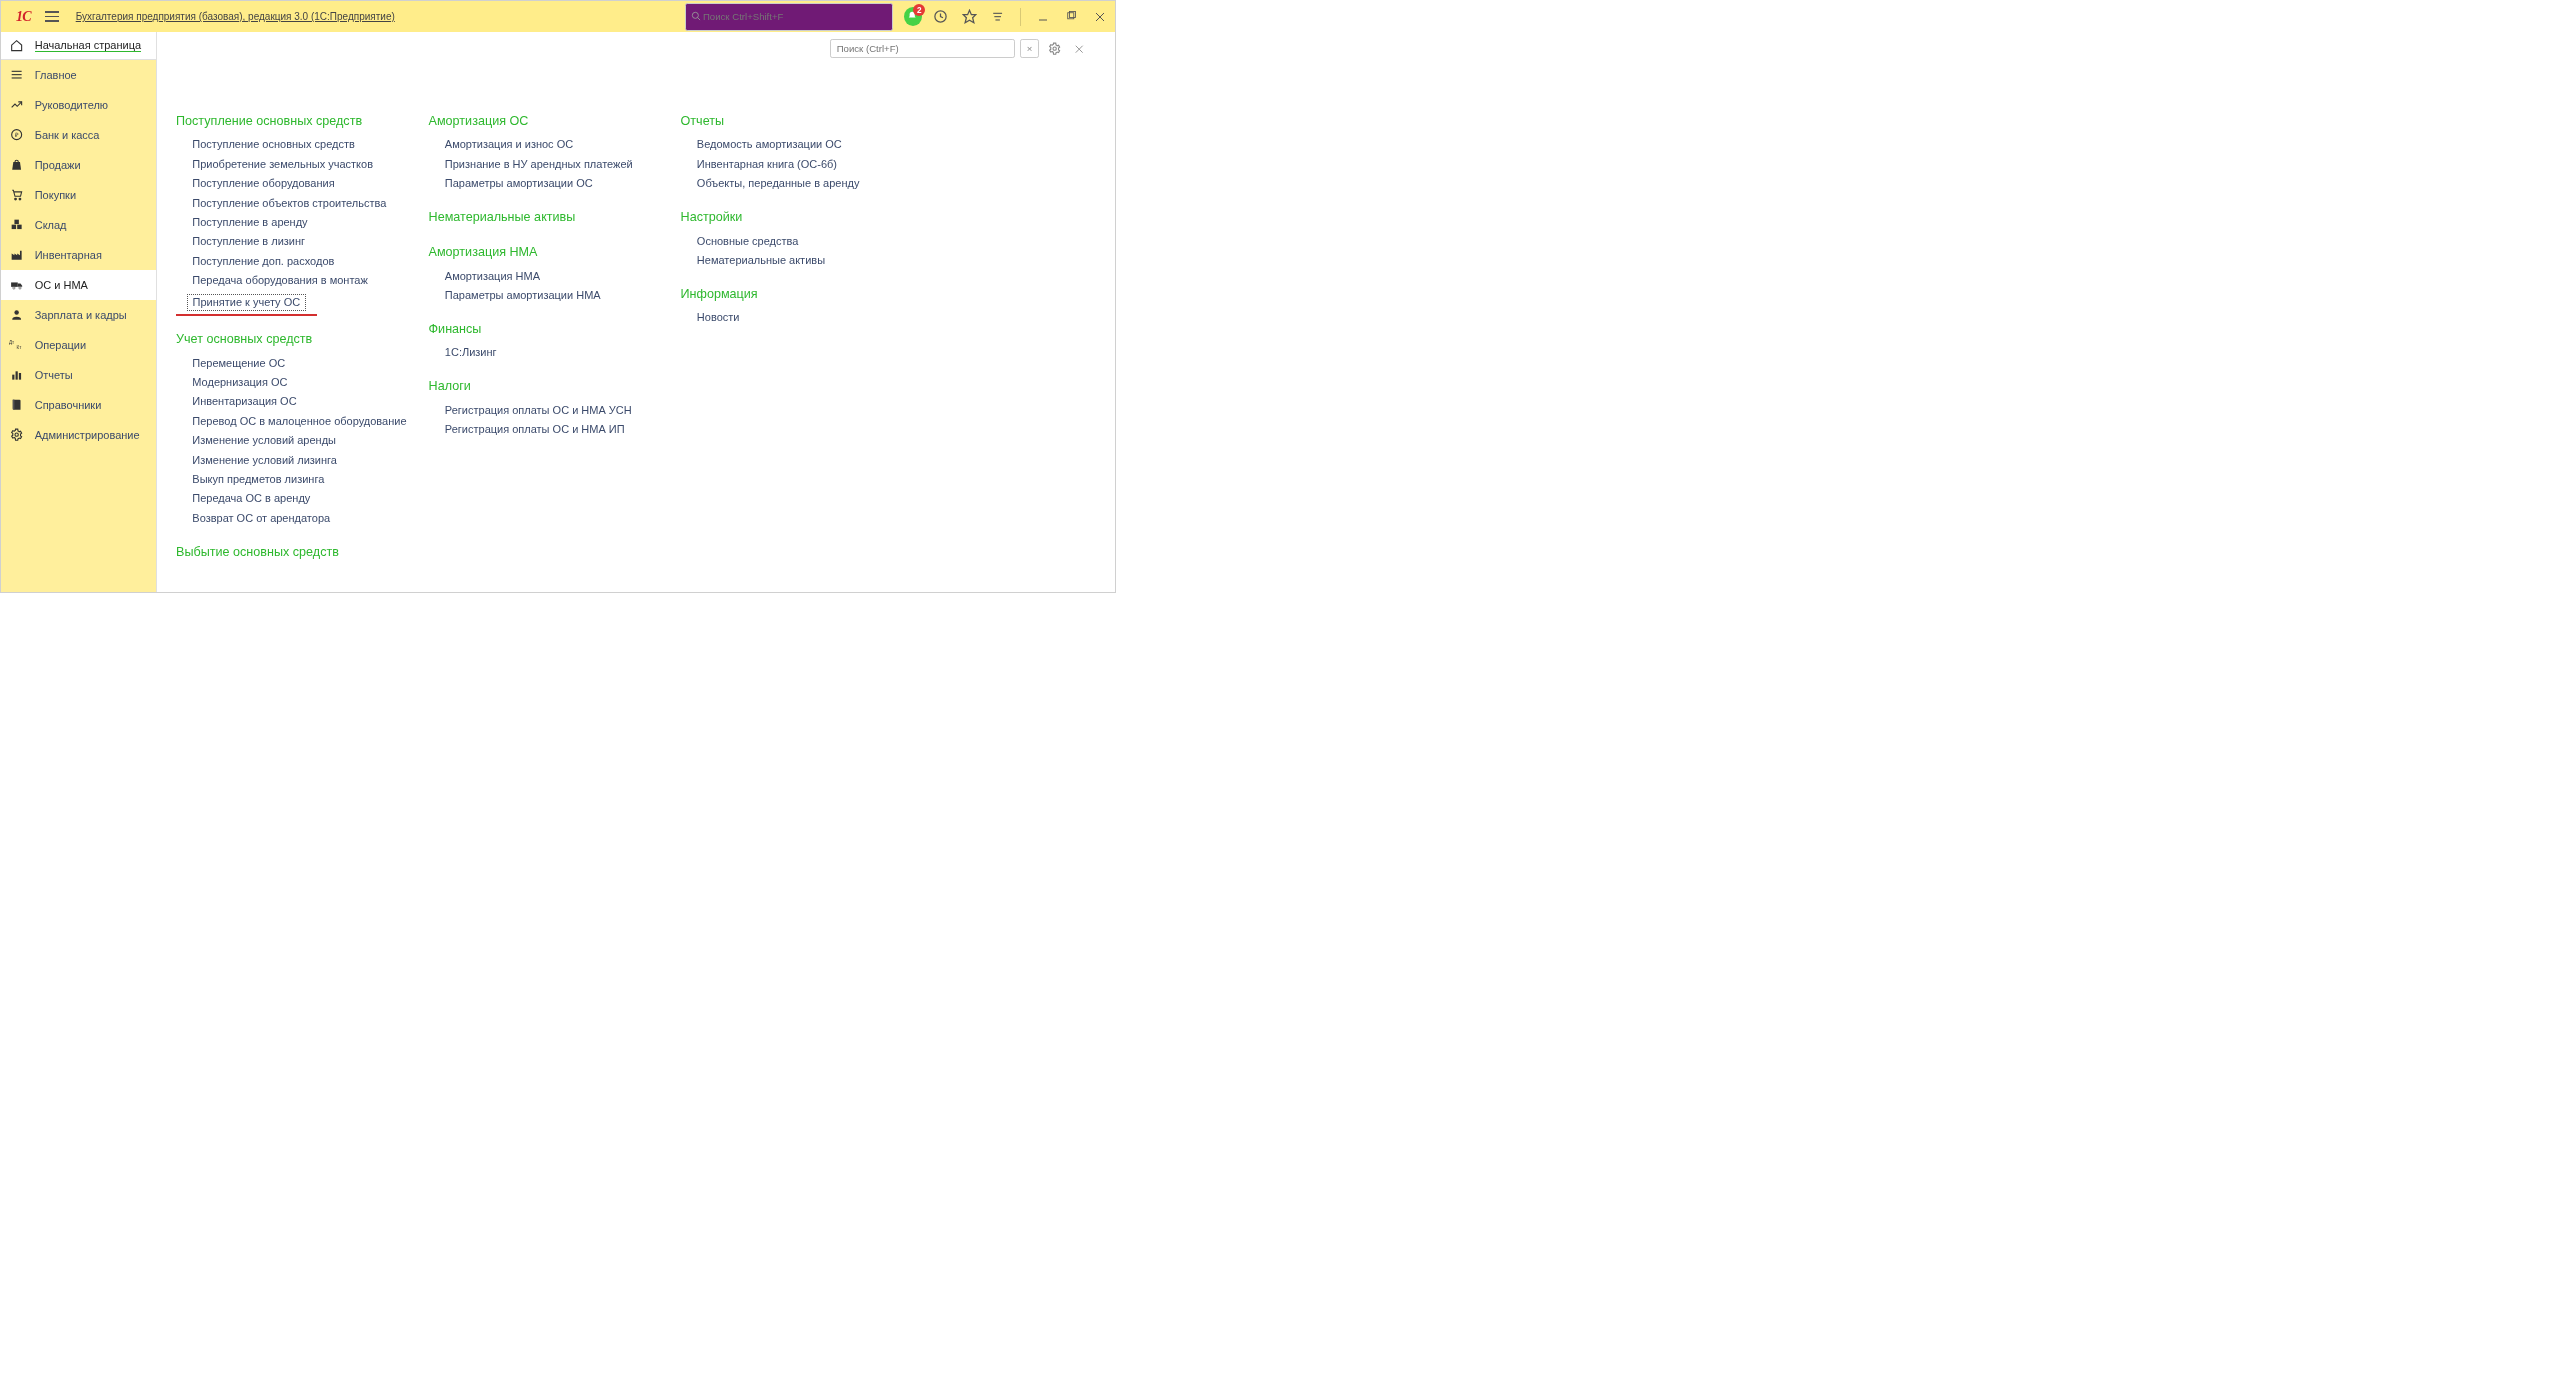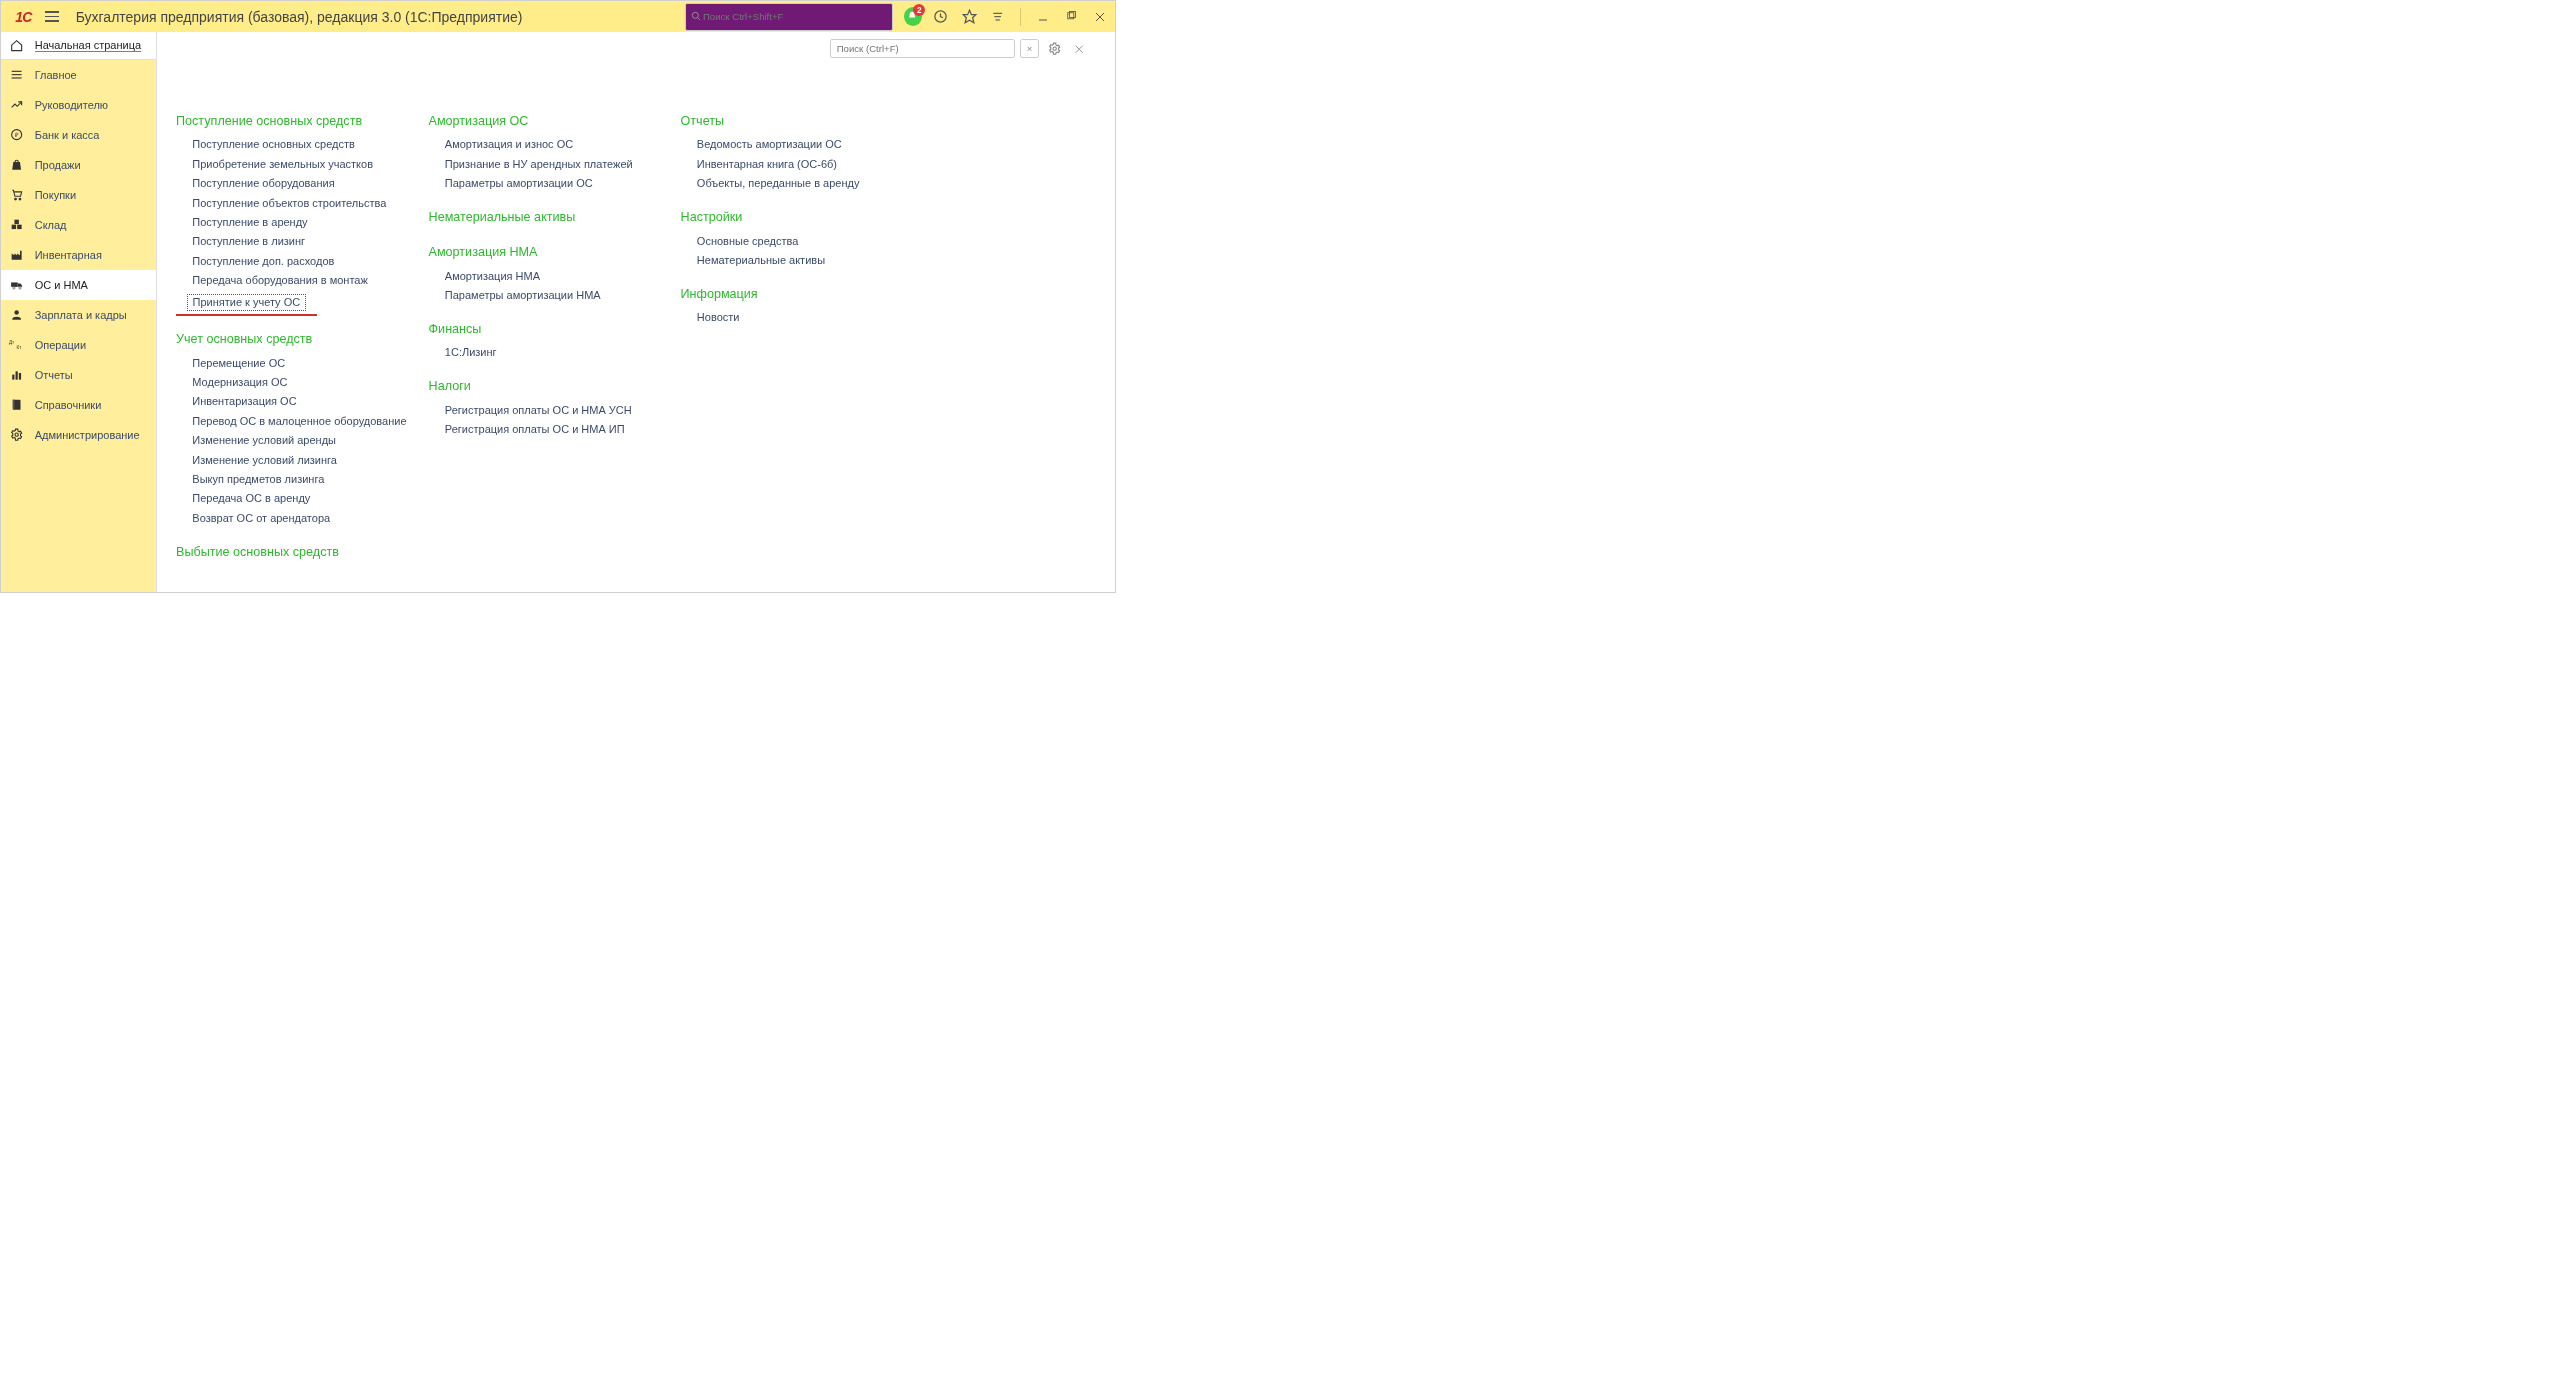--- a/index.html
+++ b/index.html
@@ -13,24 +13,24 @@
     --underline-green: #2eb82e;
     --underline-red: #d32f2f;
     --badge-red: #e53935;
     --green-circle: #46d246;
   }
   * { box-sizing: border-box; }
   html,body { margin:0; padding:0; font-family: Arial, "Segoe UI", sans-serif; font-size:10.8px; color:var(--text-dark); background:#fff; }
   .window { width:1116px; height:593px; border:1.5px solid var(--border-gray); position:relative; background:#fff; overflow:hidden; }
   
   .titlebar { height:31px; background:var(--header-yellow); display:flex; align-items:center; padding:0 6px 0 9px; }
-  .logo { width:27px; height:18px; display:flex; align-items:center; justify-content:center; color:#d2232a; font-weight:bold; font-size:14px; letter-spacing:-0.7px; font-style:italic; margin-right:4.4px;}
+  .logo { width:27px; height:18px; display:flex; align-items:center; justify-content:center; color:#d2232a; font-weight:bold; font-size:14px; letter-spacing:-0.7px; font-style:italic; margin-right:4.4px;font-family:Liberation Serif, serif;}
   .ham { width:21px; height:21px; display:flex; flex-direction:column; justify-content:center; gap:3px; cursor:pointer; margin-right:13.3px;}
   .ham span { display:block; width:13.3px; height:1.5px; background:#555; margin:0 auto;}
-  .titletext { flex:0 0 auto; font-size:14px; color:#444; }
+  .titletext { flex:0 0 auto; font-size:10px; color:#444;text-decoration:underline; }
   .titlebar-spacer { flex:1 1 auto; }
   .search-global { width:208px; height:28px; background:#701a75; border:0.7px solid #ccc; border-radius:2.2px; display:flex; align-items:center; padding:0 4.4px; margin-right:10.4px;}
   .search-global svg { flex:0 0 auto; }
   .search-global input { flex:1 1 auto; border:none; outline:none; background:transparent; font-size:9.6px; color:#999; }
   .hdr-icons { display:flex; align-items:center; gap:10.4px; }
   .hdr-icon { width:18px; height:18px; display:flex; align-items:center; justify-content:center; cursor:pointer; position:relative; }
   .hdr-sep { width:0.7px; height:18px; background:rgba(0,0,0,0.15); margin:0 3px;}
   .bell-wrap { width:19px; height:19px; border-radius:50%; background:var(--green-circle); display:flex; align-items:center; justify-content:center; position:relative;}
   .badge { position:absolute; top:-3px; right:-3.7px; background:var(--badge-red); color:#fff; width:12px; height:12px; border-radius:50%; font-size:8.2px; display:flex; align-items:center; justify-content:center; font-weight:bold;}
   

